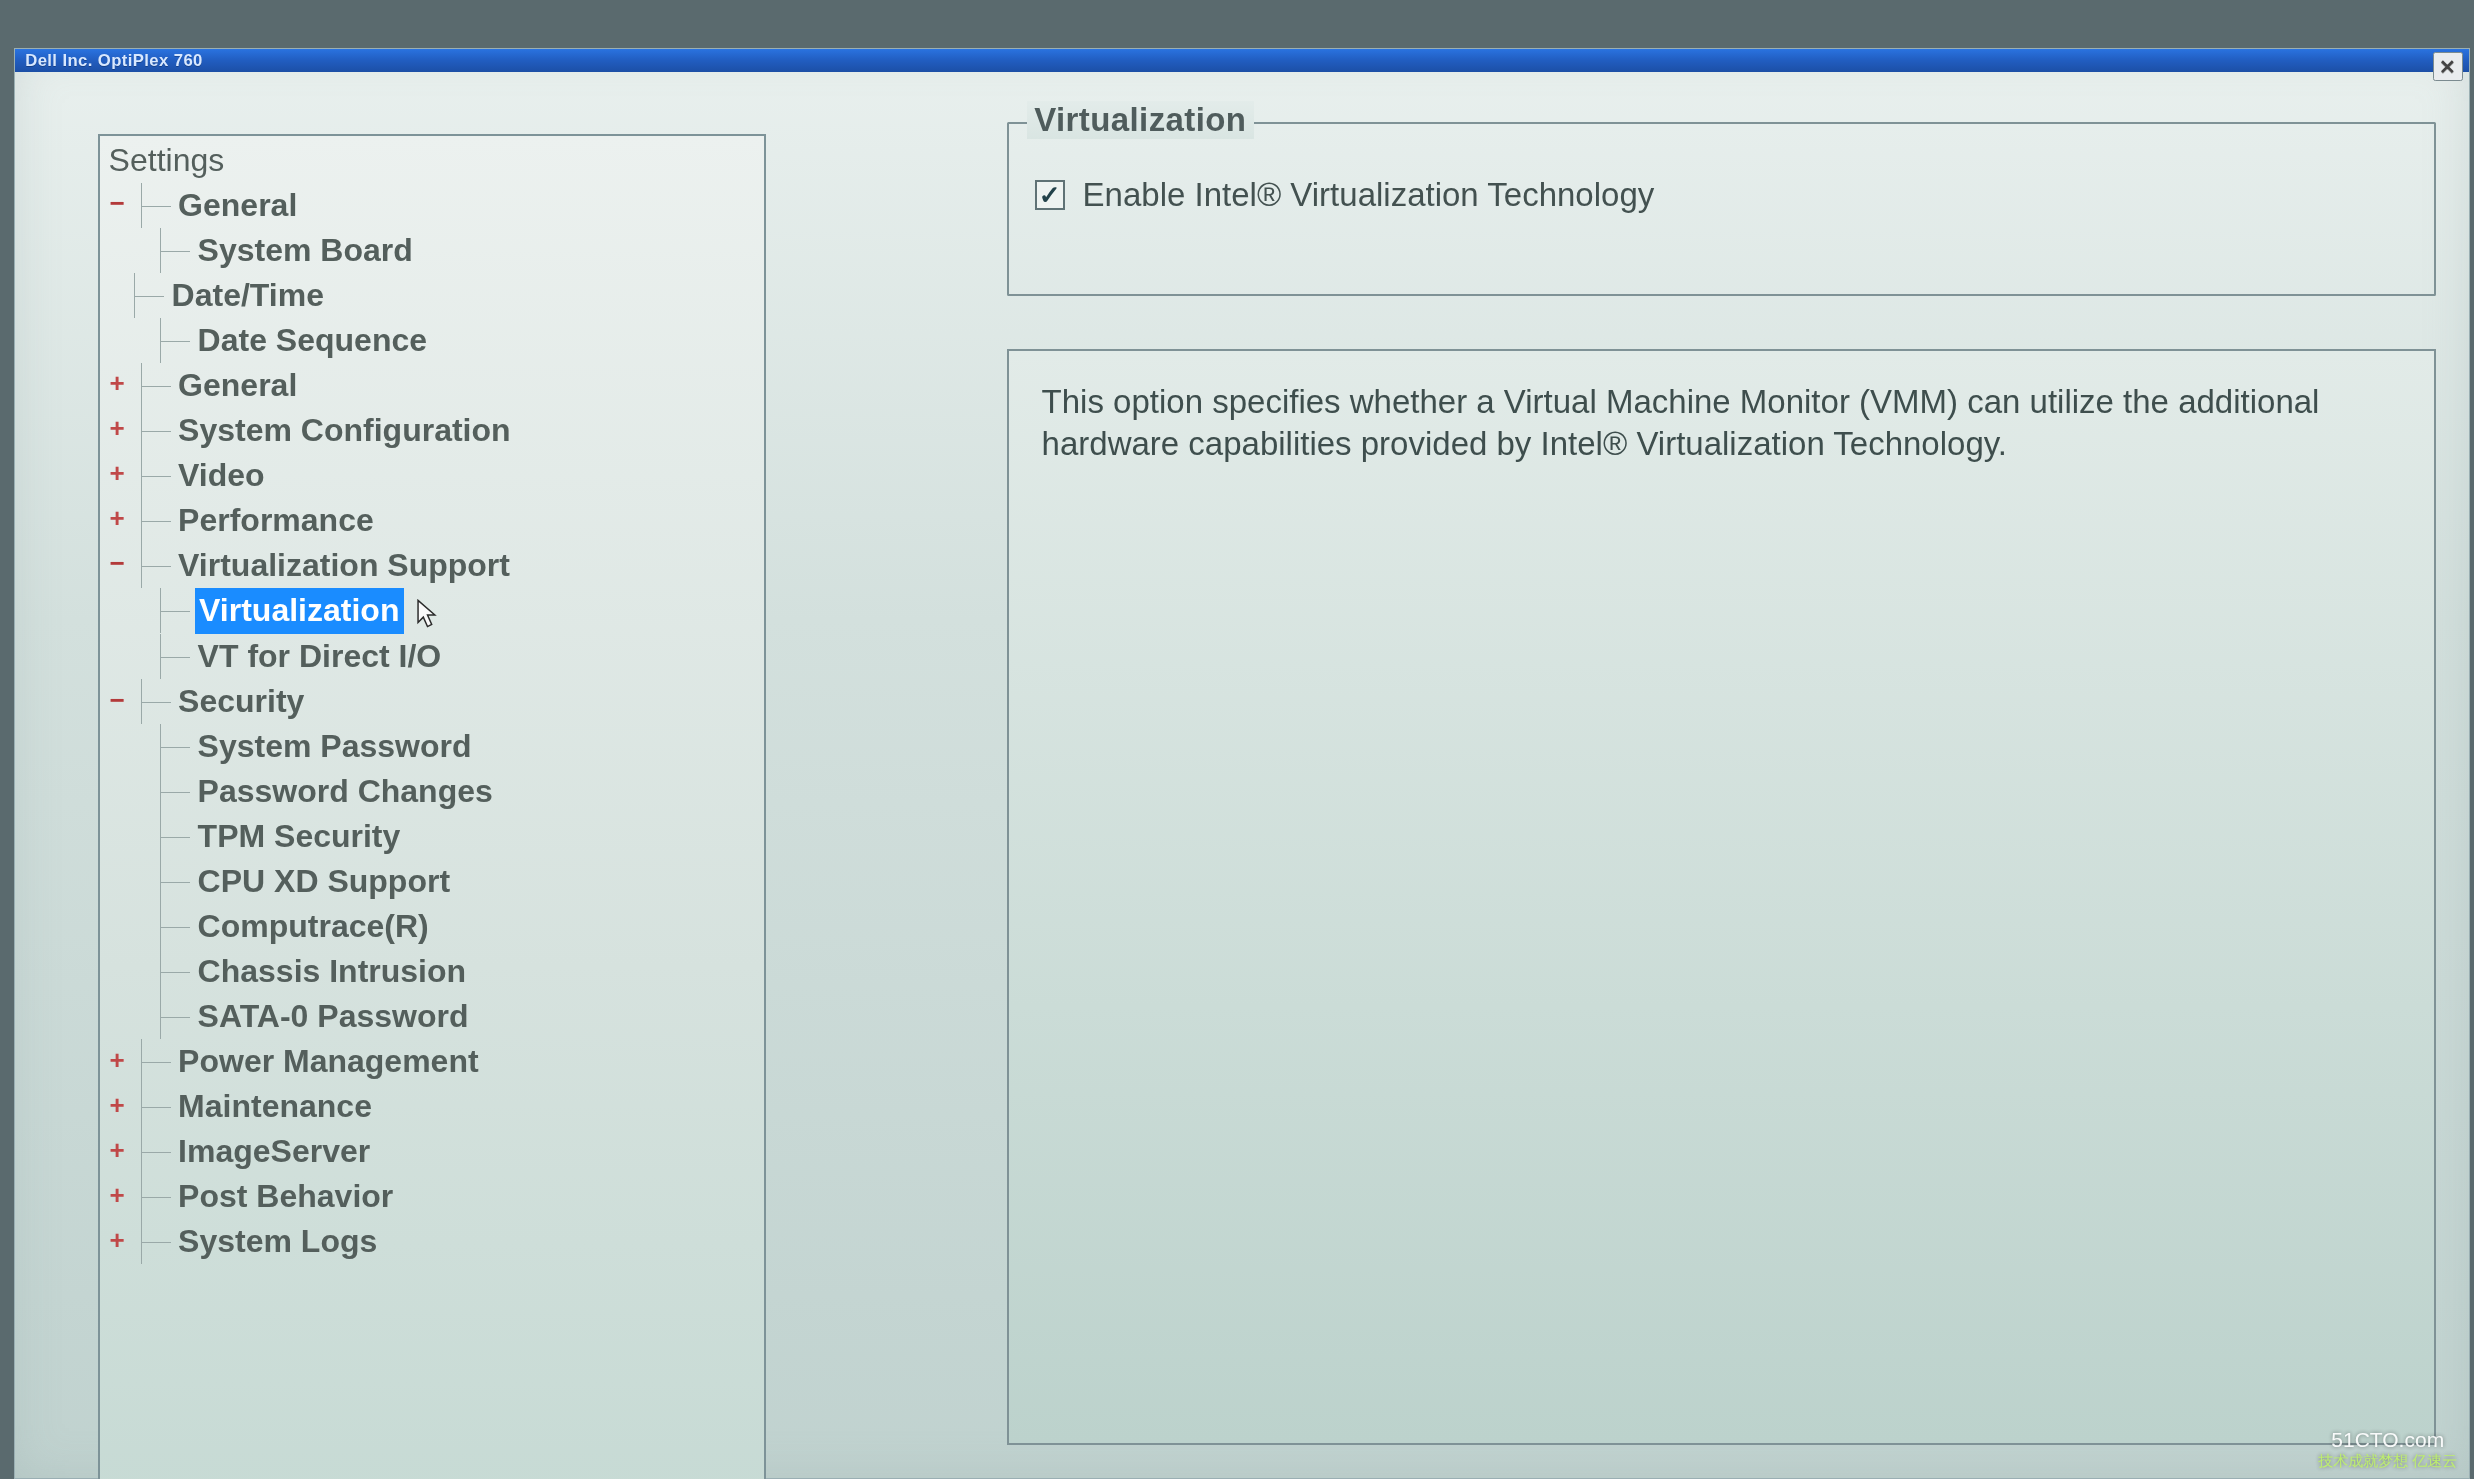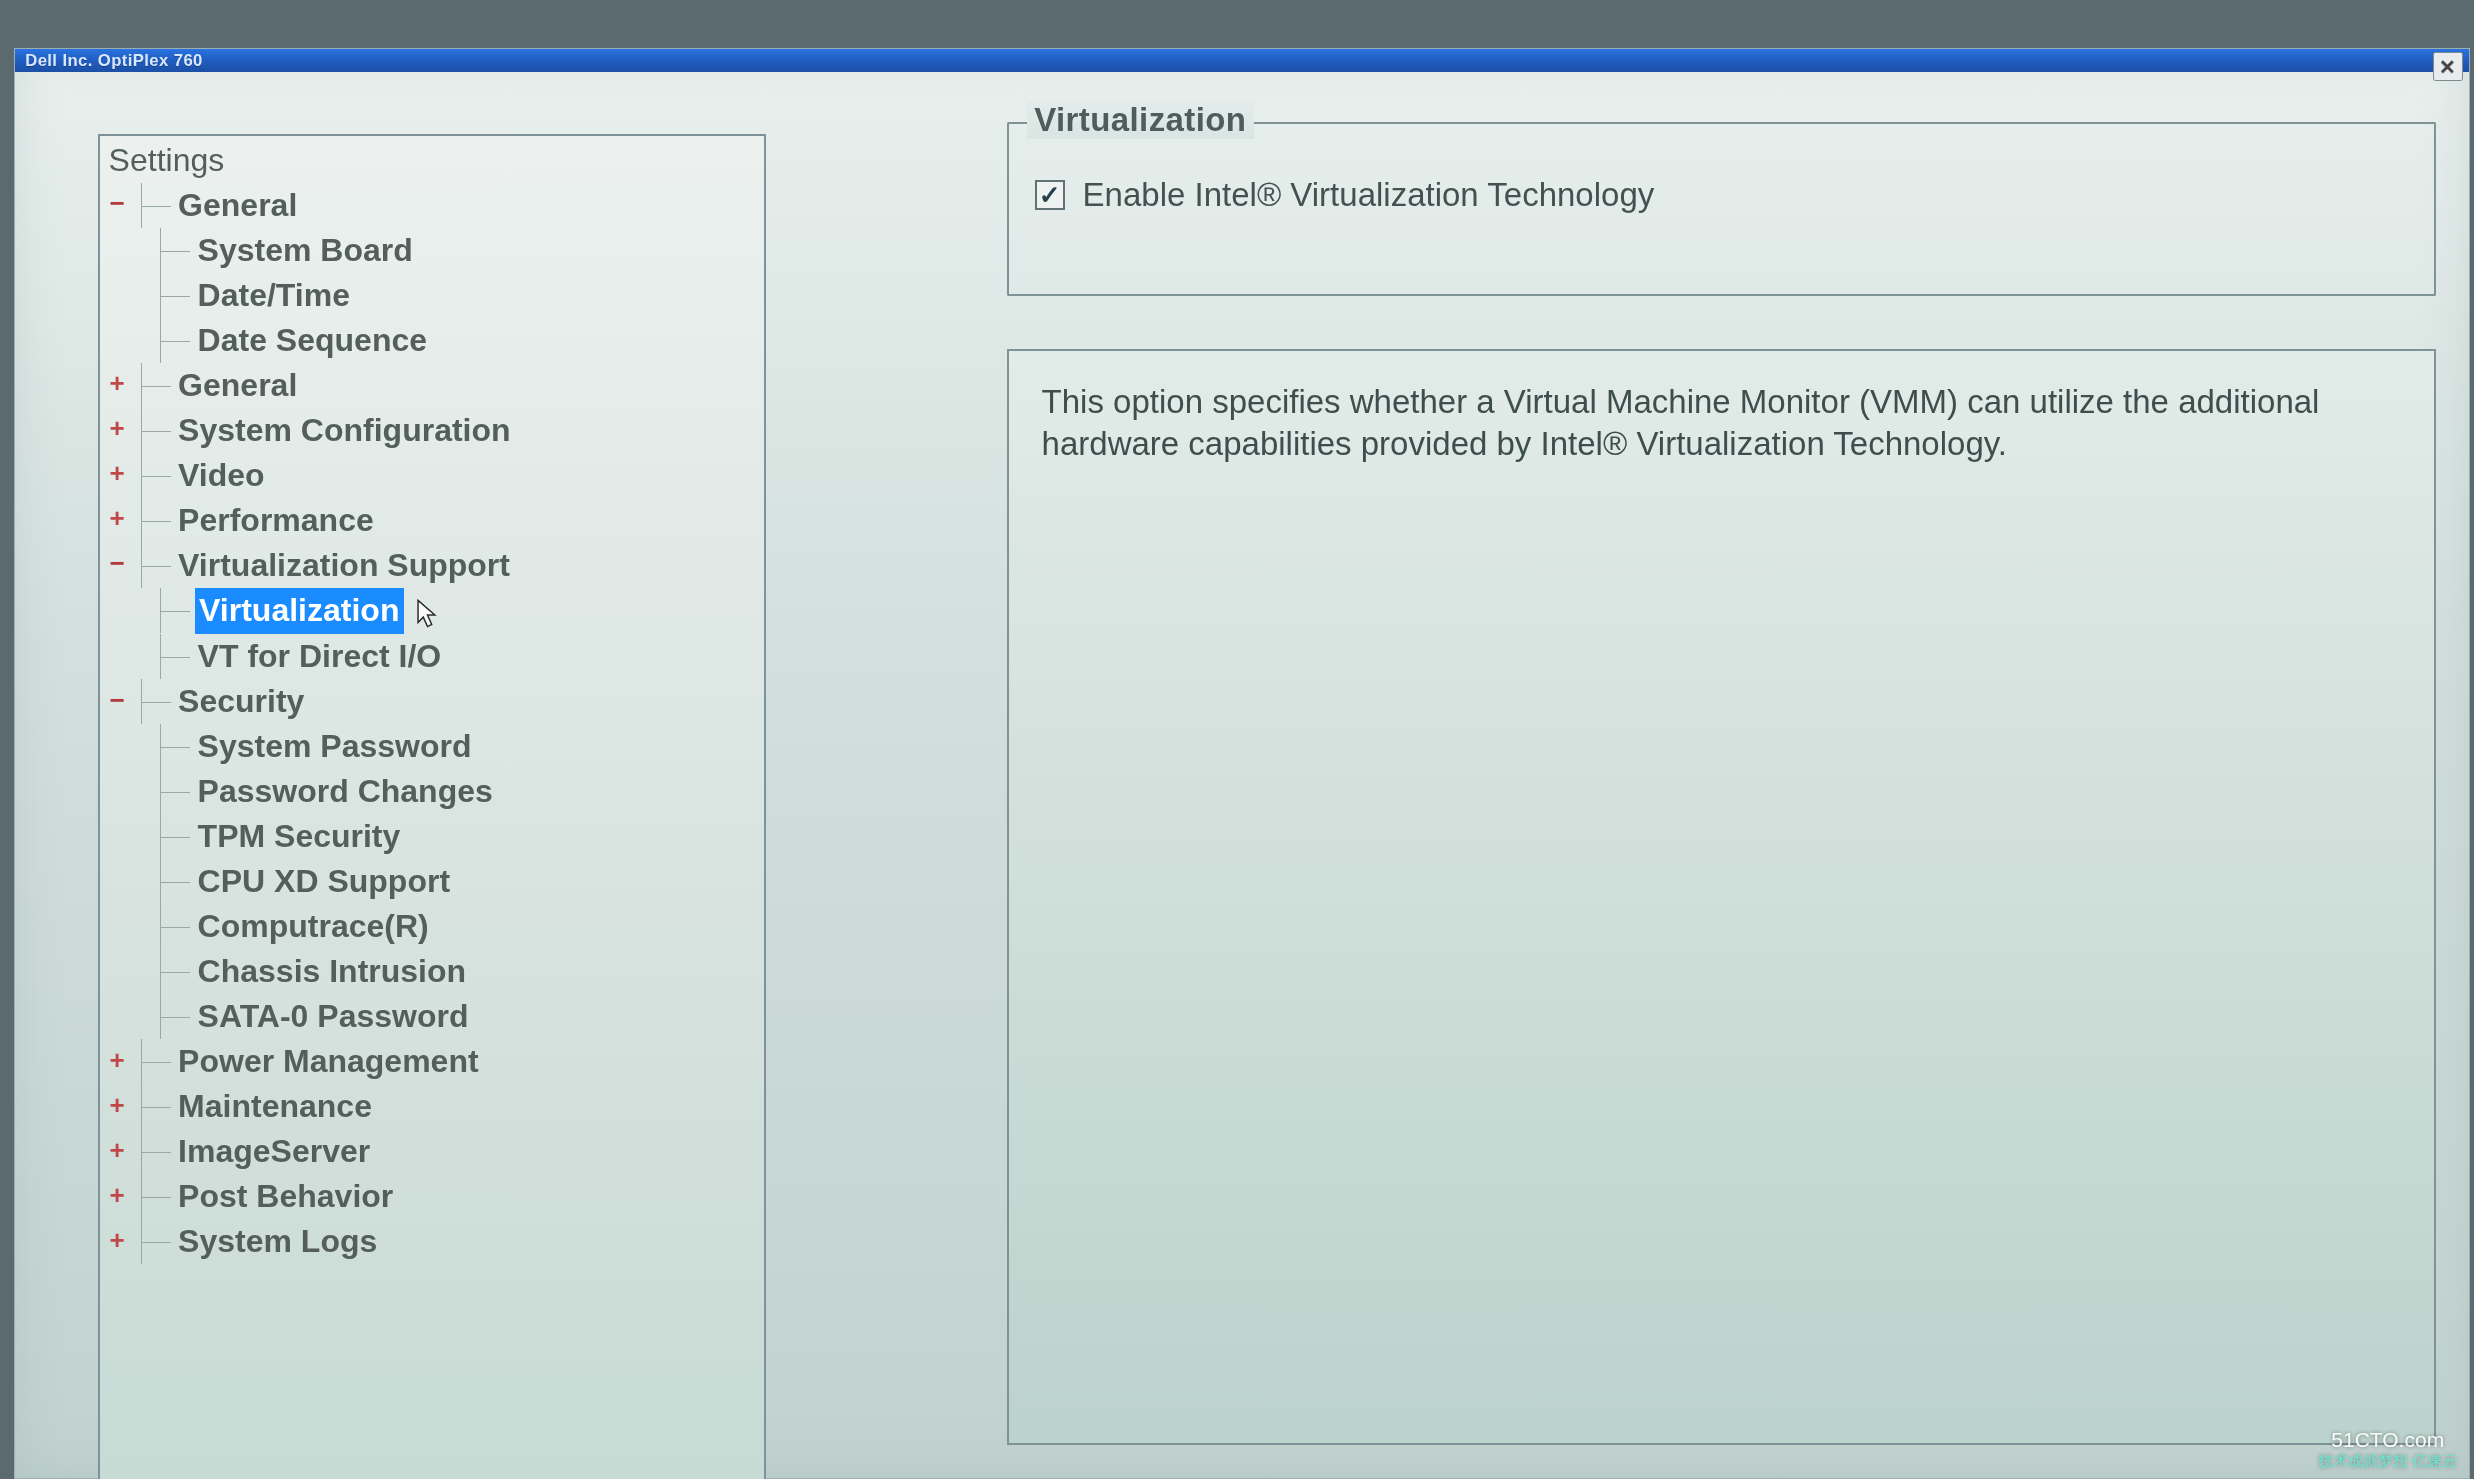--- a/index.html
+++ b/index.html
@@ -164,21 +164,21 @@
 
   .watermark {
     position: absolute;
     right: 16.7px; bottom: 7.6px;
     font-size: 21px;
     color: #ffffff;
     text-shadow: 0 0 4.5px rgba(0,0,0,.5);
     opacity: .9;
     text-align: center;
   }
-  .watermark .sub { font-size: 15px; display:block; color:#5eead4; }
+  .watermark .sub { font-size: 15px; display:block; color:#bef264; }
 </style>
 </head>
 <body>
 
 <div class="desktop">
   <div class="window">
 
     <div class="titlebar">
       <span>Dell Inc. OptiPlex 760</span>
       <div class="close-btn">
@@ -197,21 +197,21 @@
 
           <div class="row" style="padding-left:4.5px">
             <span class="glyph minus">−</span>
             <span class="twig"></span>
             <span class="lbl">General</span>
           </div>
           <div class="row" style="padding-left:50px">
               <span class="twig"></span>
               <span class="lbl">System Board</span>
             </div>
-          <div class="row" style="padding-left:50px">
+          <div class="row" style="padding-left:24px">
               <span class="twig"></span>
               <span class="lbl">Date/Time</span>
             </div>
           <div class="row" style="padding-left:50px">
               <span class="twig"></span>
               <span class="lbl">Date Sequence</span>
             </div>
 
           <div class="row" style="padding-left:4.5px">
               <span class="glyph plus">+</span>

